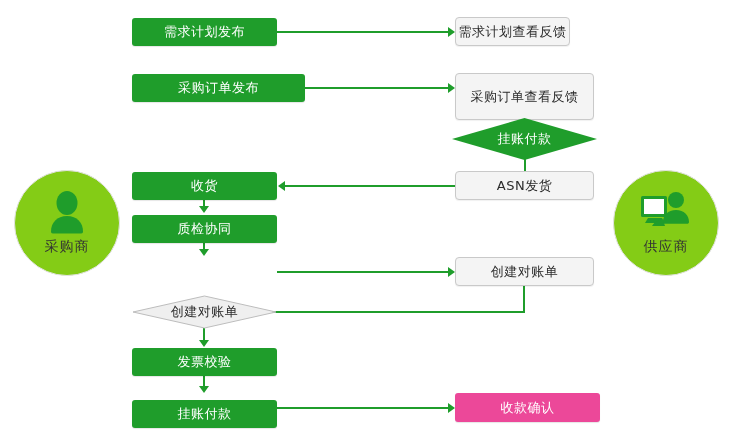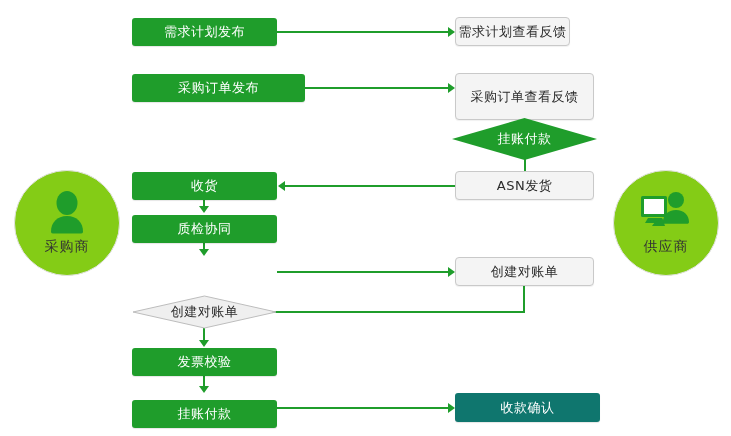--- a/index.html
+++ b/index.html
@@ -21,21 +21,21 @@
     white-space:nowrap;
     z-index:5;
   }
   .node.green{
     background:#1f9d2b;
     color:#ffffff;
     border-radius:3px;
     box-shadow:0 1px 1px rgba(0,0,0,.10);
   }
   .node.red{
-    background:#0f766e;
+    background:#ec4899;
     color:#ffffff;
     border-radius:3px;
     box-shadow:0 1px 1px rgba(0,0,0,.10);
   }
   .node.plain{
     background:#f4f4f4;
     color:#2b2b2b;
     border:1px solid #c9c9c9;
     border-radius:4px;
     box-shadow:0 1px 1px rgba(0,0,0,.06);

